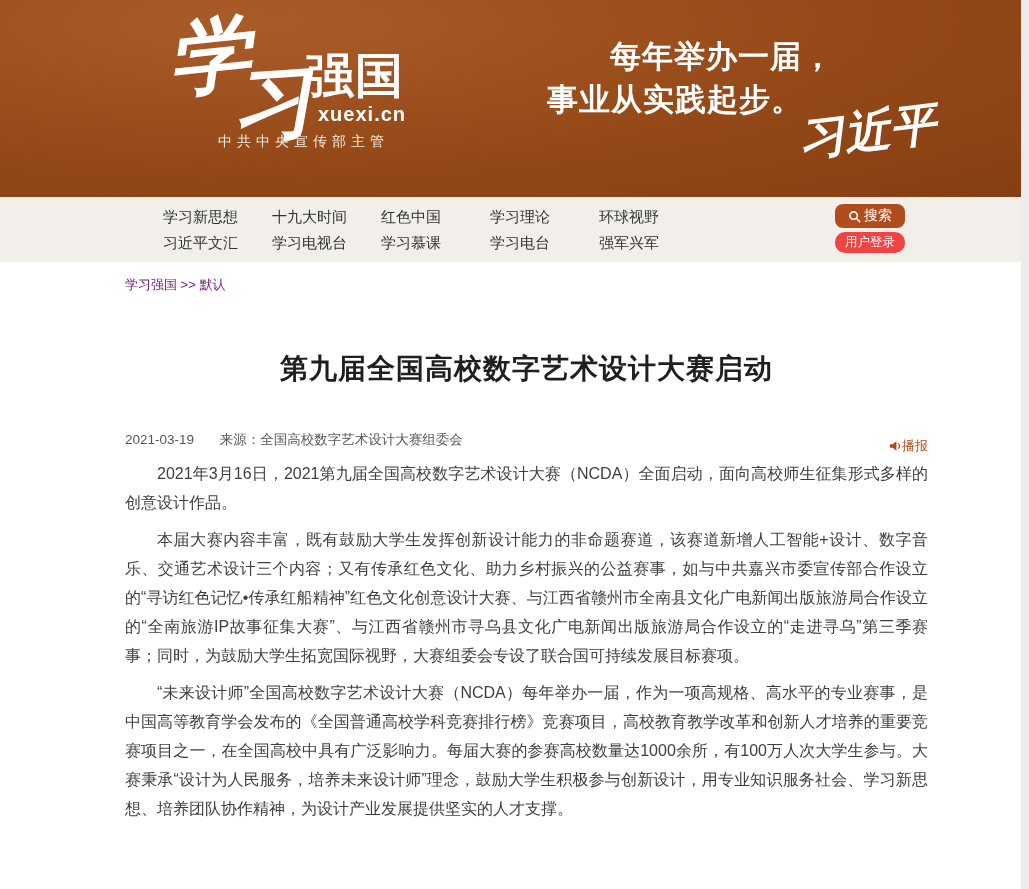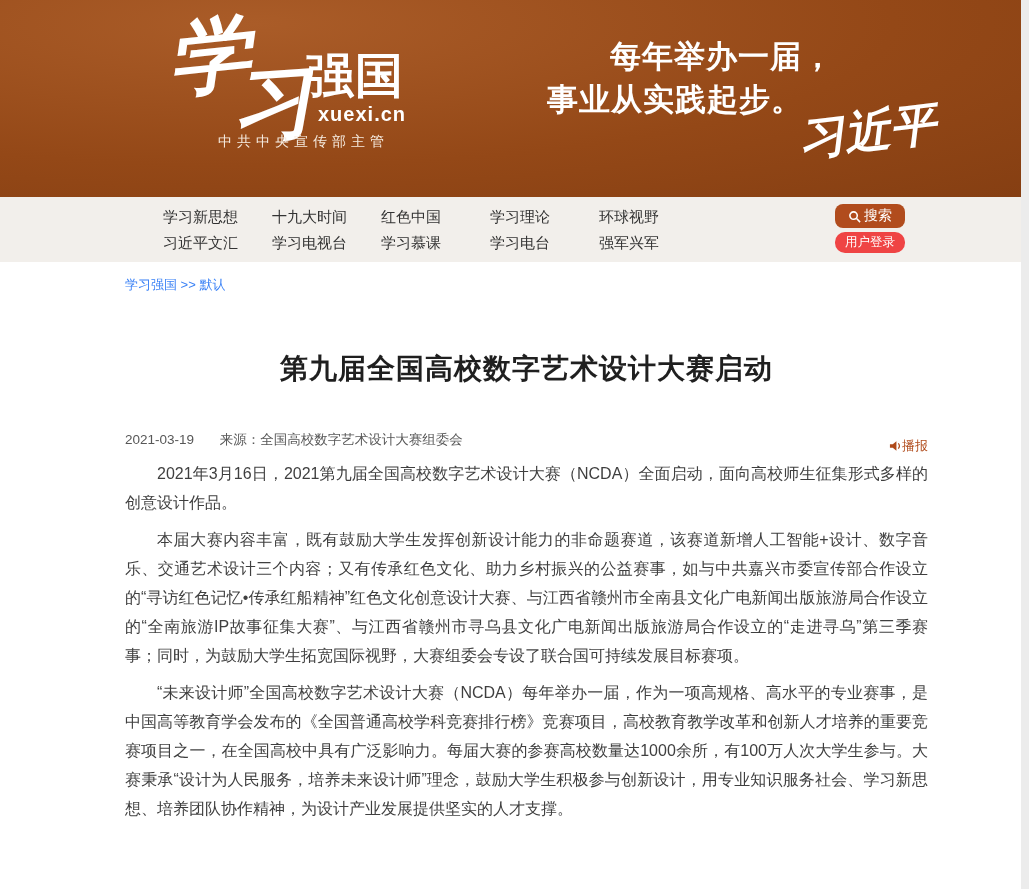--- a/index.html
+++ b/index.html
@@ -85,21 +85,21 @@
     background: #ef4444; color: #fff;
     border: none; border-radius: 10px;
     font-size: 12.5px; font-family: inherit;
     display: flex; align-items: center; justify-content: center;
     cursor: pointer;
   }
 
   
   .breadcrumb {
     position: absolute; left: 125px; top: 276px;
-    font-size: 13px; color: #3b82f6; cursor: pointer;
+    font-size: 13px; color: #701a75; cursor: pointer;
   }
 
   
   .article-title {
     position: absolute; left: 125px; top: 350px; width: 803px;
     text-align: center;
     font-size: 28px; font-weight: 700; color: #1f1f1f;
     letter-spacing: 1px;
   }
   .article-meta {

